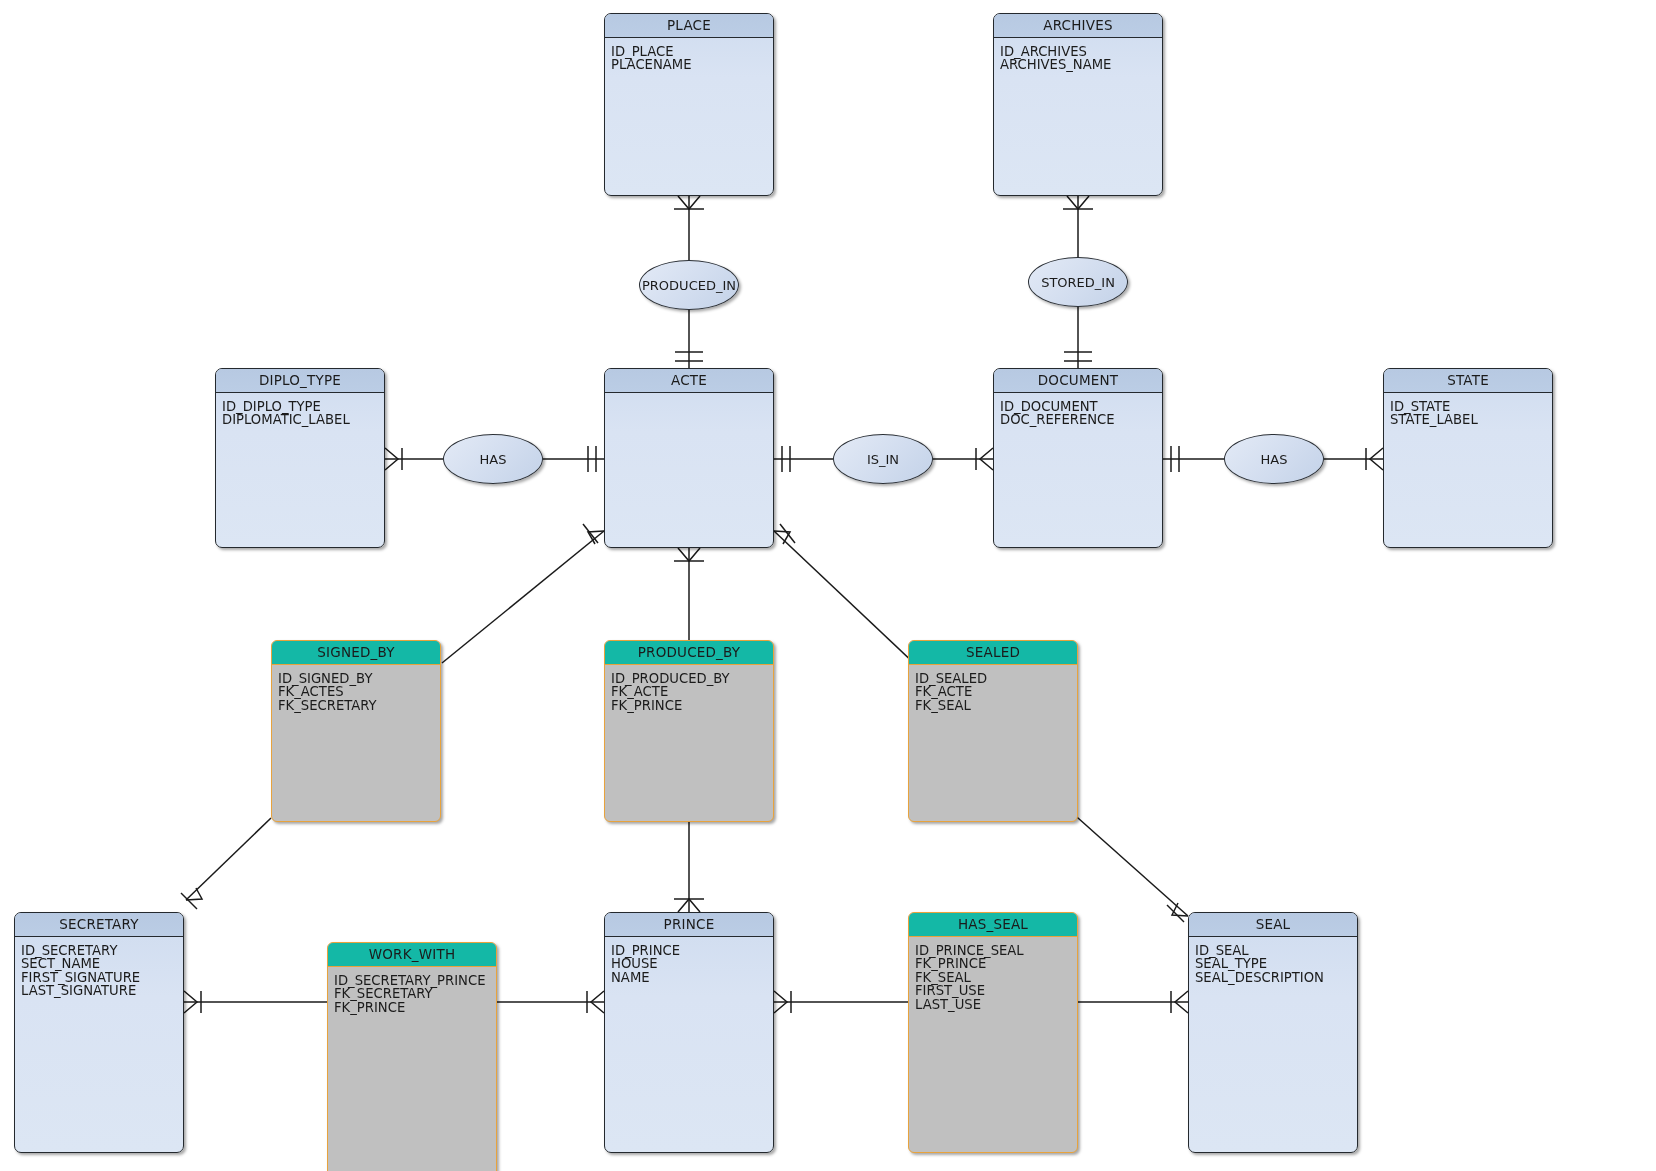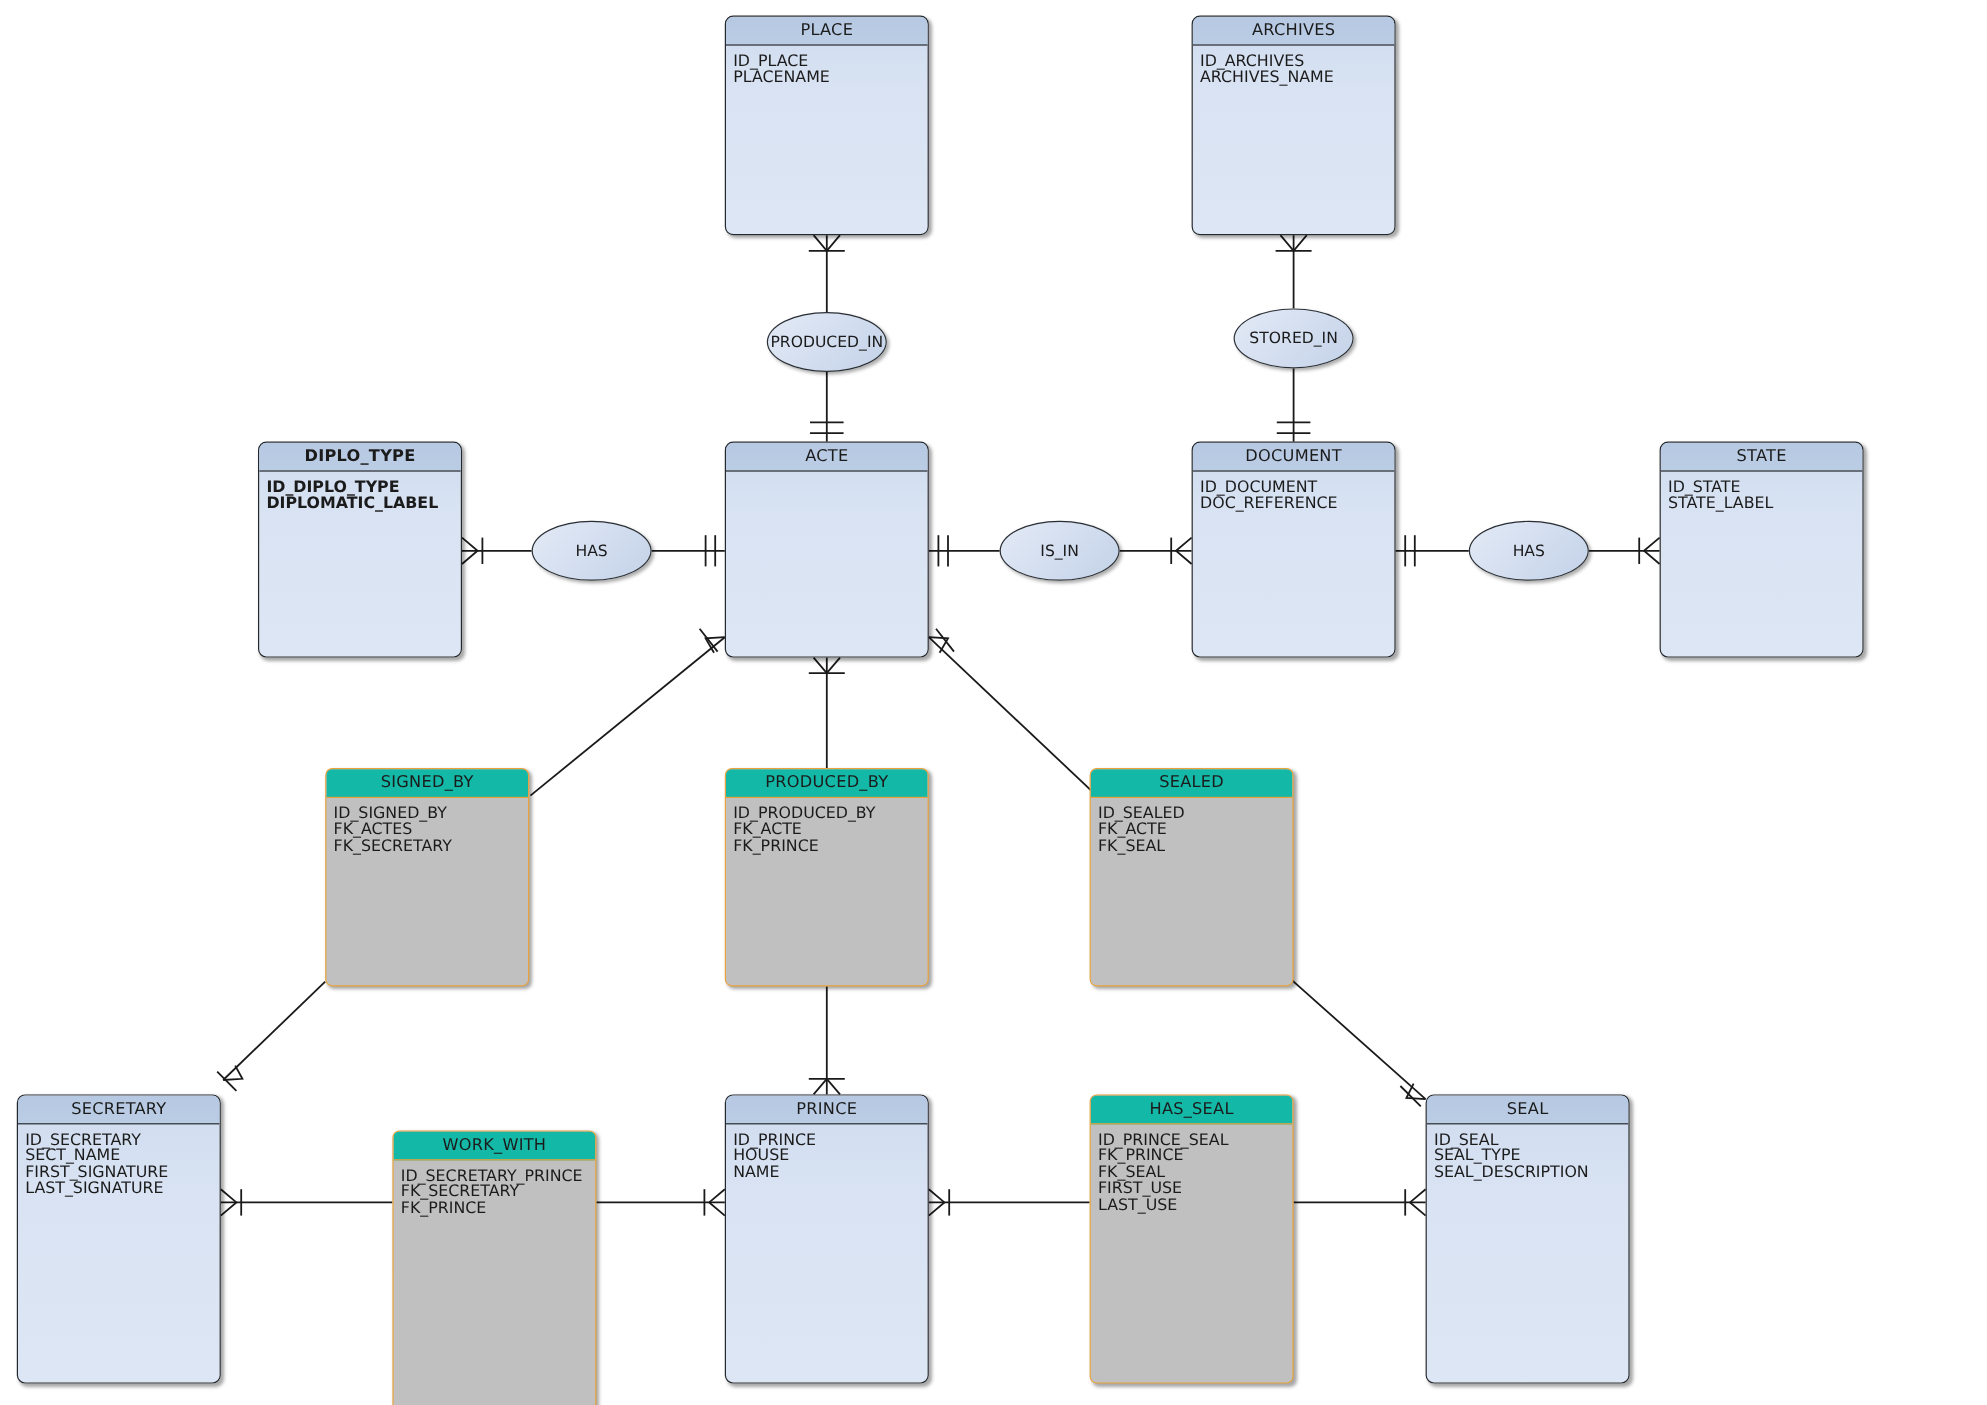--- a/index.html
+++ b/index.html
@@ -194,21 +194,21 @@
           <div>PLACENAME</div>
         </div>
       </div>
       <div class="entity" style="left: 993px; top: 13px; width: 170px; height: 183px;">
         <div class="hdr">ARCHIVES</div>
         <div class="attrs">
           <div>ID_ARCHIVES</div>
           <div>ARCHIVES_NAME</div>
         </div>
       </div>
-      <div class="entity" style="left: 215px; top: 368px; width: 170px; height: 180px; font-weight: bold;">
+      <div class="entity" style="left: 215px; top: 368px; width: 170px; height: 180px;">
         <div class="hdr">DIPLO_TYPE</div>
         <div class="attrs">
           <div>ID_DIPLO_TYPE</div>
           <div>DIPLOMATIC_LABEL</div>
         </div>
       </div>
       <div class="entity" style="left: 604px; top: 368px; width: 170px; height: 180px;">
         <div class="hdr">ACTE</div>
       </div>
       <div class="entity" style="left: 993px; top: 368px; width: 170px; height: 180px;">

